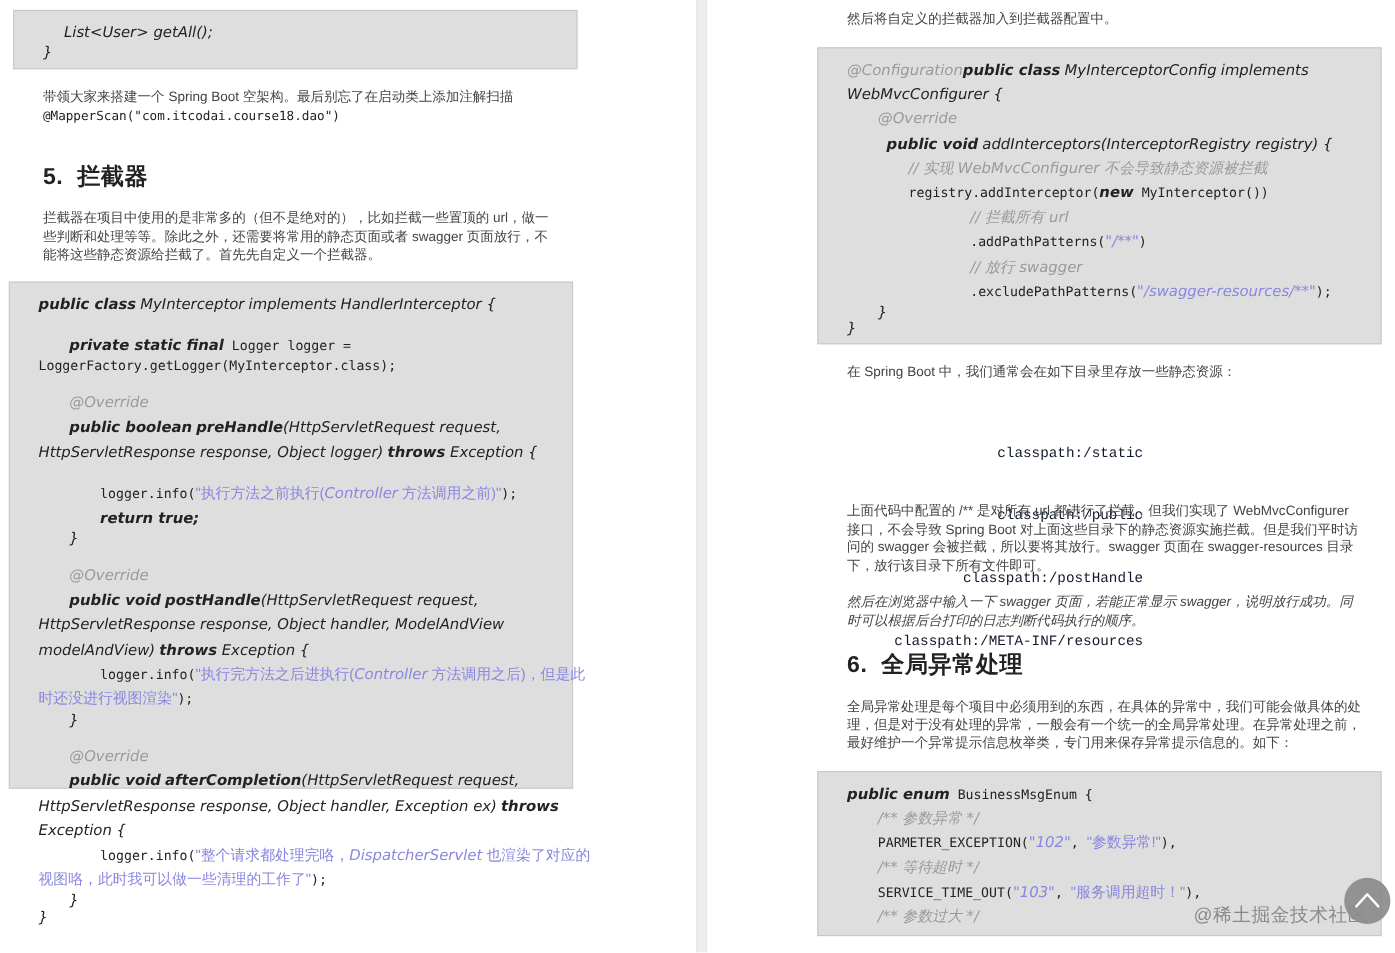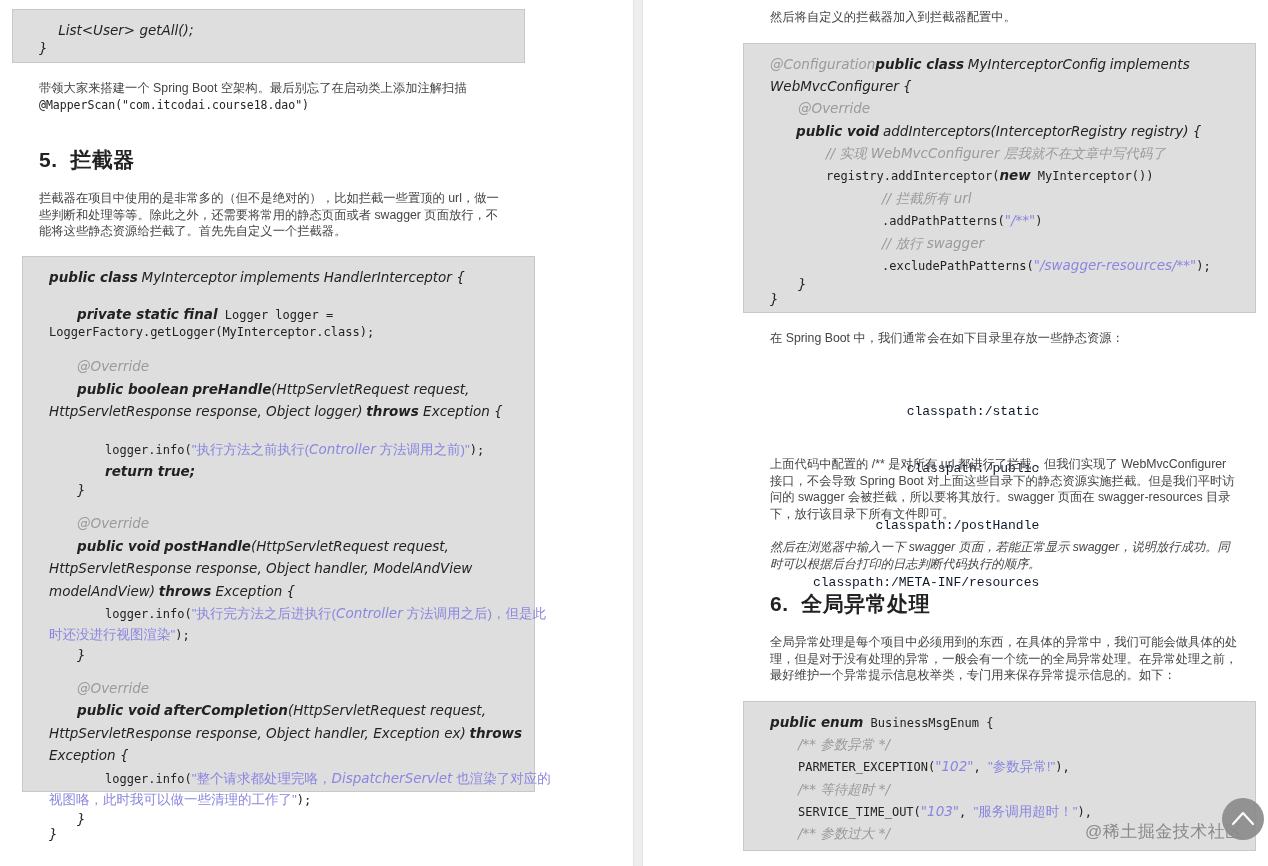--- a/index.html
+++ b/index.html
@@ -54,21 +54,21 @@
   <div class="h2" style="left:39px; top:146px;">
     <span>5.</span>&nbsp;&nbsp;<span>拦截器</span>
   </div>
 
   <div class="para" style="left:39px; top:190px; width:490px;">
     <span class="ln">拦截器在项目中使用的是非常多的（但不是绝对的），比如拦截一些置顶的 url，做一</span>
     <span class="ln">些判断和处理等等。除此之外，还需要将常用的静态页面或者 swagger 页面放行，不</span>
     <span class="ln">能将这些静态资源给拦截了。首先先自定义一个拦截器。</span>
   </div>
 
-  <div class="code" style="left:22px; top:256px; width:513px; height:536px;">
+  <div class="code" style="left:8px; top:256px; width:513px; height:461px;">
 
     <div class="cl" style="left:26px; top:11px;"><span class="kw">public class</span> <span class="hand">MyInterceptor</span> <span class="hand">implements</span> <span class="hand">HandlerInterceptor</span><span class="hand"> {</span></div>
 
     <div class="cl" style="left:54px; top:48px;"><span class="kw">private static final</span><span class="mono"> Logger logger =</span></div>
     <div class="cl mono" style="left:26px; top:66px;">LoggerFactory.getLogger(MyInterceptor.class);</div>
 
     <div class="cl ann" style="left:54px; top:100px;">@Override</div>
     <div class="cl" style="left:54px; top:123px;"><span class="kw">public boolean</span> <span class="kw">preHandle</span><span class="hand">(HttpServletRequest request,</span></div>
     <div class="cl" style="left:26px; top:145px;"><span class="hand">HttpServletResponse response, Object logger)</span> <span class="kw">throws</span><span class="hand"> Exception {</span></div>
     <div class="cl" style="left:82px; top:183px;"><span class="mono">logger.info(</span><span class="str">"执行方法之前执行(</span><span class="stri">Controller</span><span class="str"> 方法调用之前)"</span><span class="mono">);</span></div>
@@ -96,22 +96,22 @@
 
 <div class="gutter"></div>
 
 <div class="page right">
   <div class="para" style="left:127px; top:9px;">然后将自定义的拦截器加入到拦截器配置中。</div>
 
   <div class="code" style="left:100px; top:43px; width:513px; height:270px;padding-left:41px;">
     <div class="cl" style="left:26px; top:11px;"><span class="ann">@Configuration</span><span class="kw">public class</span> <span class="hand">MyInterceptorConfig</span> <span class="hand">implements</span></div>
     <div class="cl" style="left:26px; top:33px;"><span class="hand">WebMvcConfigurer</span><span class="hand"> {</span></div>
     <div class="cl ann" style="left:54px; top:55px;">@Override</div>
-    <div class="cl" style="left:52px; top:78px;"><span class="kw">public void</span> <span class="hand">addInterceptors</span><span class="hand">(InterceptorRegistry registry) {</span></div>
-    <div class="cl ann" style="left:82px; top:100px;">// 实现 WebMvcConfigurer 层我就不在文章中写代码了</div>
+    <div class="cl" style="left:62px; top:78px;"><span class="kw">public void</span> <span class="hand">addInterceptors</span><span class="hand">(InterceptorRegistry registry) {</span></div>
+    <div class="cl ann" style="left:82px; top:100px;">// 实现 WebMvcConfigurer 不会导致静态资源被拦截</div>
     <div class="cl" style="left:82px; top:122px;"><span class="mono">registry.addInterceptor(</span><span class="kw">new</span><span class="mono"> MyInterceptor())</span></div>
     <div class="cl ann" style="left:138px; top:145px;">// 拦截所有 url</div>
     <div class="cl" style="left:138px; top:167px;"><span class="mono">.addPathPatterns(</span><span class="stri">"/**"</span><span class="mono">)</span></div>
     <div class="cl ann" style="left:138px; top:190px;">// 放行 swagger</div>
     <div class="cl" style="left:138px; top:212px;"><span class="mono">.excludePathPatterns(</span><span class="stri">"/swagger-resources/**"</span><span class="mono">);</span></div>
     <div class="cl hand" style="left:54px; top:231px;">}</div>
     <div class="cl hand" style="left:26px; top:246px;">}</div>
   </div>
 
   <div class="para" style="left:127px; top:330px;">在 Spring Boot 中，我们通常会在如下目录里存放一些静态资源：</div>

